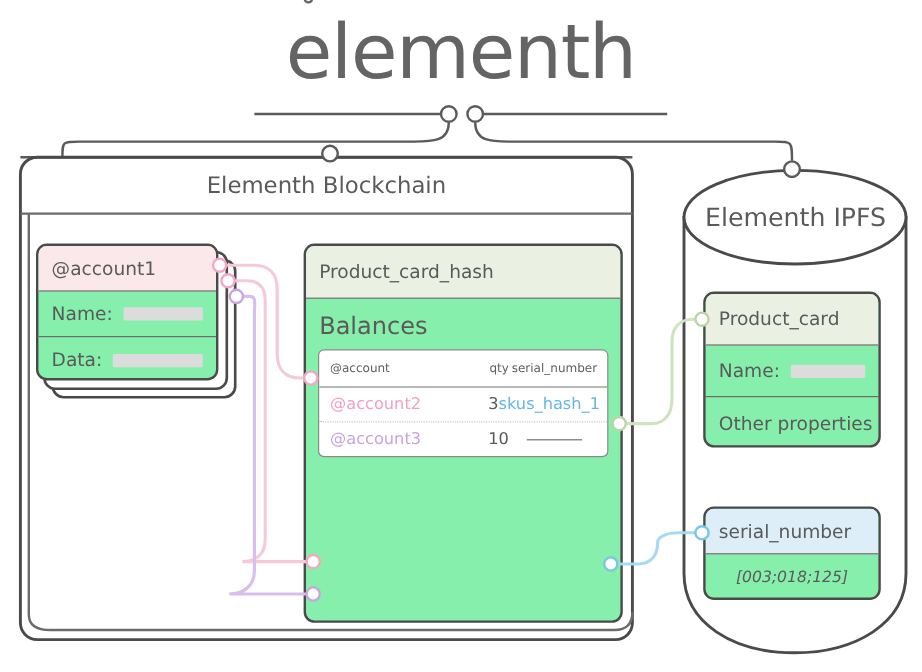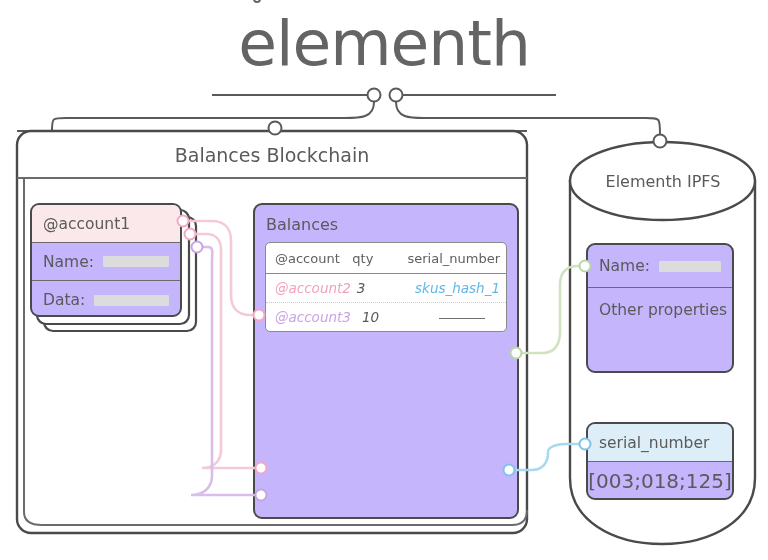--- a/index.html
+++ b/index.html
@@ -31,21 +31,21 @@
   #logo .eletter{position:relative;display:inline-block;}
   #logo .dot{
     position:absolute;left:50%;top:-13px;margin-left:-4px;
     width:8px;height:8px;border-radius:50%;
     border:2px solid #646464;box-sizing:border-box;background:#fff;
   }
 
   
   .card{
     position:absolute;
-    background:#c4b5fd;
+    background:#86efac;
     border:2px solid #4a4a4a;
     border-radius:9px;
     box-sizing:border-box;
     overflow:hidden;
   }
   .row{
     box-sizing:border-box;
     border-bottom:1.5px solid #6b6b6b;
     display:flex;align-items:center;
     padding:0 11px;
@@ -73,59 +73,58 @@
   #acct-card{left:30px;top:203px;width:152px;height:114px;z-index:6;}
   #acct-card .row{height:38px;}
 
   
   #prod-card{left:253px;top:203px;width:266px;height:316px;z-index:6;}
   #prod-head{height:42px;}
   #prod-id{height:44px;}
   #prod-owner{height:44px;}
   #prod-hash{height:44px;}
   #prod-bal{height:140px;display:block;padding:0;border-bottom:none;}
-  #prod-bal .bal-label{padding:10px 11px 6px 11px;font-size:16px;}
+  #prod-bal .bal-label{padding:10px 11px 6px 11px;font-size:20px;}
 
   .bal-table{
     margin:2px 10px 0 10px;
     border:1.5px solid #8a8a8a;
     border-radius:5px;
     overflow:hidden;
     background:#fff;
   }
   .bal-head{
     display:flex;align-items:center;height:30px;
     border-bottom:1.5px solid #8a8a8a;
-    font-size:13px;color:#5f5f5f;
+    font-size:10px;color:#5f5f5f;
   }
   .bal-row{
     display:flex;align-items:center;height:28px;
     font-size:13.5px;
-    font-style:italic;
   }
   .bal-row.dashed{border-top:1.5px dotted #c9c9c9;}
   .c-acct{width:96px;padding-left:9px;box-sizing:border-box;}
-  .c-qty{width:62px;text-align:left;}
+  .c-qty{width:62px;text-align:right;}
   .c-sn{flex:1;text-align:center;padding-right:6px;}
   .t-pink{color:#f29fc0;}
   .t-violet{color:#c9a4e0;}
   .t-blue{color:#63b6e8;}
   .dash-cell{display:inline-block;width:46px;height:0;border-top:1.7px solid #6f6f6f;vertical-align:middle;}
 
   
   #ipfs-title{
     position:absolute;left:570px;top:158px;width:186px;height:46px;
     display:flex;align-items:center;justify-content:center;
-    font-size:16px;color:#5a5a5a;
+    font-size:21px;color:#5a5a5a;
   }
   #pcard{left:586px;top:243px;width:148px;height:130px;z-index:6;}
   #pcard .row{height:43px;}
   #sncard{left:586px;top:422px;width:148px;height:78px;z-index:6;}
   #sncard .row{height:38px;}
-  #sncard .sn-val{justify-content:center;font-size:20px;}
+  #sncard .sn-val{justify-content:center;font-size:13px;font-style:italic;}
 </style>
 </head>
 <body>
 
 <div id="stage">
 
   <svg class="layer" id="bg" viewBox="0 0 768 560">
 
     <line x1="212" y1="95" x2="368" y2="95" stroke="#5a5a5a" stroke-width="2"></line>
     <line x1="401" y1="95" x2="556" y2="95" stroke="#5a5a5a" stroke-width="2"></line>
@@ -154,36 +153,37 @@
     <rect x="44" y="217" width="152" height="114" rx="9" ry="9" fill="#ffffff" stroke="#4a4a4a" stroke-width="2.2"></rect>
     <rect x="37" y="210" width="152" height="114" rx="9" ry="9" fill="#ffffff" stroke="#4a4a4a" stroke-width="2.2"></rect>
   </svg>
 
   <div class="html-layer">
 
     <div id="logo">
       <span class="eletter"><span class="dot"></span><span>e</span></span><span>lementh</span>
     </div>
 
-    <div id="bc-title">Balances Blockchain</div>
+    <div id="bc-title">Elementh Blockchain</div>
     <div id="ipfs-title">Elementh IPFS</div>
 
     <div class="card" id="acct-card">
       <div class="row pinkrow">@account1</div>
       <div class="row">
         <span>Name:</span>
         <span class="bar" style="width:80px"></span>
       </div>
       <div class="row">
         <span>Data:</span>
         <span class="bar" style="width:80px"></span>
       </div>
     </div>
 
     <div class="card" id="prod-card">
+      <div class="row greenrow" id="prod-hash">Product_card_hash</div>
       <div class="row" id="prod-bal">
         <div class="bal-label">Balances</div>
         <div class="bal-table">
           <div class="bal-head">
             <span class="c-acct">@account</span>
             <span class="c-qty">qty</span>
             <span class="c-sn">serial_number</span>
           </div>
           <div class="bal-row">
             <span class="c-acct t-pink">@account2</span>
@@ -193,20 +193,21 @@
           <div class="bal-row dashed">
             <span class="c-acct t-violet">@account3</span>
             <span class="c-qty">10</span>
             <span class="c-sn"><span class="dash-cell"></span></span>
           </div>
         </div>
       </div>
     </div>
 
     <div class="card" id="pcard">
+      <div class="row greenrow">Product_card</div>
       <div class="row">
         <span>Name:</span>
         <span class="bar" style="width:64px"></span>
       </div>
       <div class="row">Other properties</div>
     </div>
 
     <div class="card" id="sncard">
       <div class="row bluerow">serial_number</div>
       <div class="row sn-val">[003;018;125]</div>

